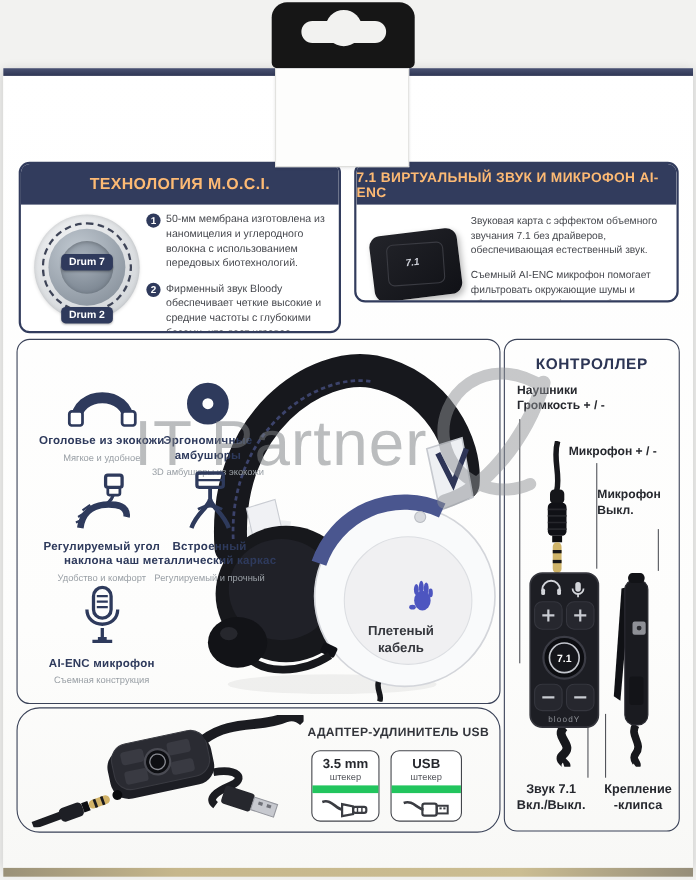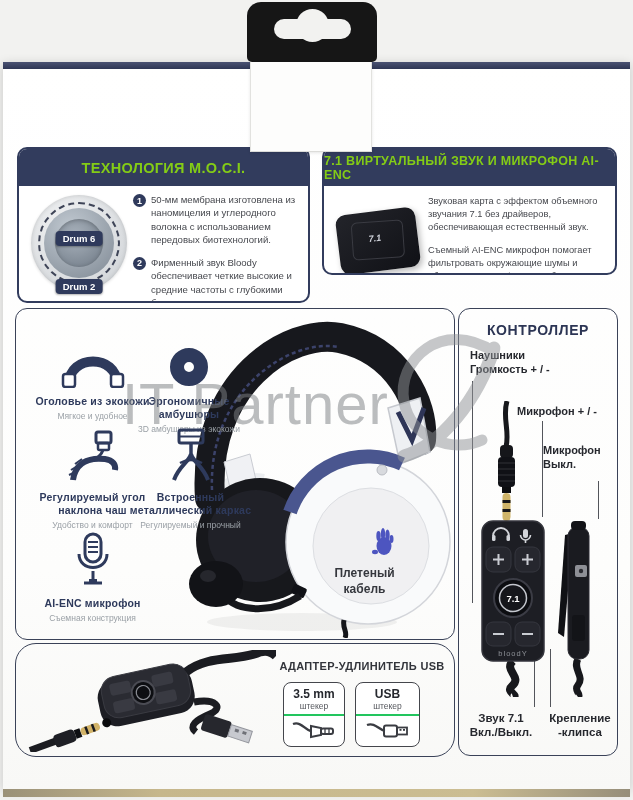--- a/index.html
+++ b/index.html
@@ -15,21 +15,21 @@
   #hang-tab { left:247px; top:2px; width:130px; height:60px; background:#161616; border-radius:14px 14px 5px 5px; z-index:1; }
   .tab-hole-capsule { left:27px; top:17px; width:77px; height:20px; border-radius:10px; background:#f2f2f0; }
   .tab-hole-circle { left:49px; top:7px; width:33px; height:33px; border-radius:50%; background:#f2f2f0; }
   #box-bottom { left:3px; top:789px; width:627px; height:8px; background:linear-gradient(90deg,#9a9178,#c6b78c 25%,#cbbd92 75%,#968e7a); }
 
   
   .panel { position:absolute; background:#fff; border:2.5px solid #323c5d; border-radius:10px; overflow:hidden; z-index:2; }
   #panel-moci { left:17px; top:147px; width:293px; height:156px; }
   #panel-surround { left:322px; top:147px; width:295px; height:128px; }
   .panel-header { height:37px; background:#323c5d; display:flex; align-items:center; justify-content:center; }
-  .panel-header .t { color:#84cc16; font-weight:bold; font-size:14.5px; letter-spacing:.3px; }
+  .panel-header .t { color:#fdba74; font-weight:bold; font-size:14.5px; letter-spacing:.3px; }
   #panel-surround .panel-header .t { font-size:12.5px; }
 
   
   #driver { left:12px; top:46px; width:96px; height:100px; }
   .drv-outer { position:absolute; left:0; top:0; width:96px; height:96px; border-radius:50%; background:radial-gradient(circle at 38% 32%, #f2f3f4, #ccd0d4); box-shadow:inset 0 0 4px rgba(0,0,0,.15), 0 1px 3px rgba(0,0,0,.12); }
   .drv-dash { position:absolute; left:7px; top:7px; width:82px; height:82px; border-radius:50%; border:2px dashed #3e4457; }
   .drv-mid { position:absolute; left:13px; top:13px; width:70px; height:70px; border-radius:50%; background:radial-gradient(circle at 38% 30%, #c2cad2, #7e8893); }
   .drv-core { position:absolute; left:24px; top:24px; width:48px; height:48px; border-radius:50%; background:radial-gradient(circle at 42% 35%, #a9b2bc, #6d7884); box-shadow:inset 0 1px 4px rgba(0,0,0,.25); }
   .drum-pill { position:absolute; left:50%; transform:translateX(-50%); background:#2f3a5c; color:#fff; font-size:9.5px; font-weight:bold; padding:2px 7px; border-radius:4px; white-space:nowrap; box-shadow:0 1px 2px rgba(0,0,0,.3); }
   #drum1 { top:36px; } #drum2 { top:84px; }
@@ -82,21 +82,21 @@
   #cl-b { left:83px; top:112px; height:96px; }
   #cl-c { left:139px; top:172px; height:38px; }
   #cl-d { left:75px; top:340px; height:58px; }
   #cl-e { left:91px; top:340px; height:58px; }
 
   
   #adapter-svg { position:absolute; left:8px; top:6px; width:252px; height:102px; }
   #adapter-title { position:absolute; left:260px; top:16px; width:172px; text-align:center; font-size:11px; font-weight:bold; color:#33353b; letter-spacing:.3px; }
   .conn-box { position:absolute; top:38px; width:62px; height:65px; border:1.3px solid #44464c; border-radius:8px; text-align:center; background:#fff; }
   #conn-1 { left:267px; } #conn-2 { left:339px; width:65px; }
-  .conn-top { border-bottom:2px solid #22c55e; padding:4px 2px 3px; }
+  .conn-top { border-bottom:7px solid #22c55e; padding:4px 2px 3px; }
   .conn-name { font-size:12px; font-weight:bold; color:#26282e; }
   .conn-sub { font-size:8.5px; color:#55575d; }
   .conn-icon { height:29px; display:flex; align-items:center; justify-content:center; }
 
   
   #wm-text { left:122px; top:370px; font-size:58px; color:rgba(125,128,133,.52); z-index:40; letter-spacing:1px; pointer-events:none;text-align:center; }
   #wm-swirl { left:390px; top:326px; width:120px; height:152px; z-index:40; pointer-events:none; opacity:.5; }
 </style>
 </head>
 <body>
@@ -115,21 +115,21 @@
 
   <div class="panel" id="panel-moci">
     <div class="panel-header">
       <span class="t">ТЕХНОЛОГИЯ M.O.C.I.</span>
     </div>
     <div class="abs" id="driver">
       <div class="drv-outer"></div>
       <div class="drv-dash"></div>
       <div class="drv-mid"></div>
       <div class="drv-core"></div>
-      <div class="drum-pill" id="drum1">Drum 6</div>
+      <div class="drum-pill" id="drum1">Drum 7</div>
       <div class="drum-pill" id="drum2">Drum 2</div>
     </div>
     <div id="moci-bullets">
       <div class="bullet">
         <span class="bnum">1</span>
         <span class="btext">50-мм мембрана изготовлена из наномицелия и углеродного волокна с использованием передовых биотехнологий.</span>
       </div>
       <div class="bullet">
         <span class="bnum">2</span>
         <span class="btext">Фирменный звук Bloody обеспечивает четкие высокие и средние частоты с глубокими басами, что дает игровое преимущество.</span>

